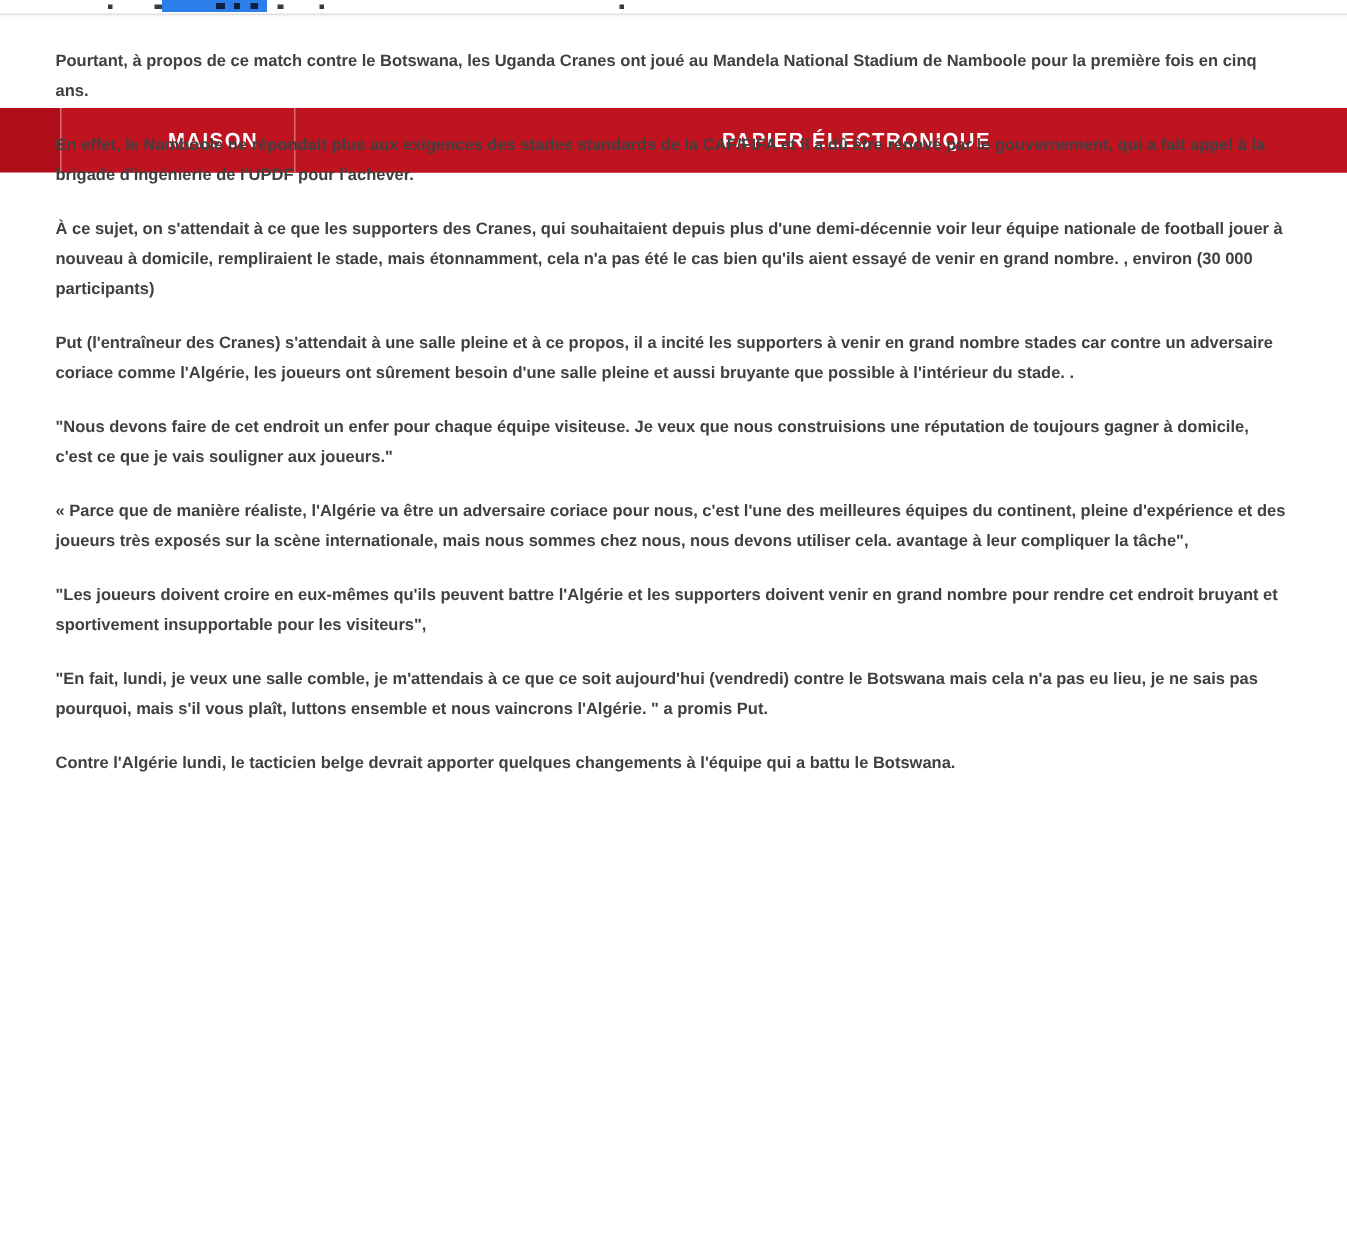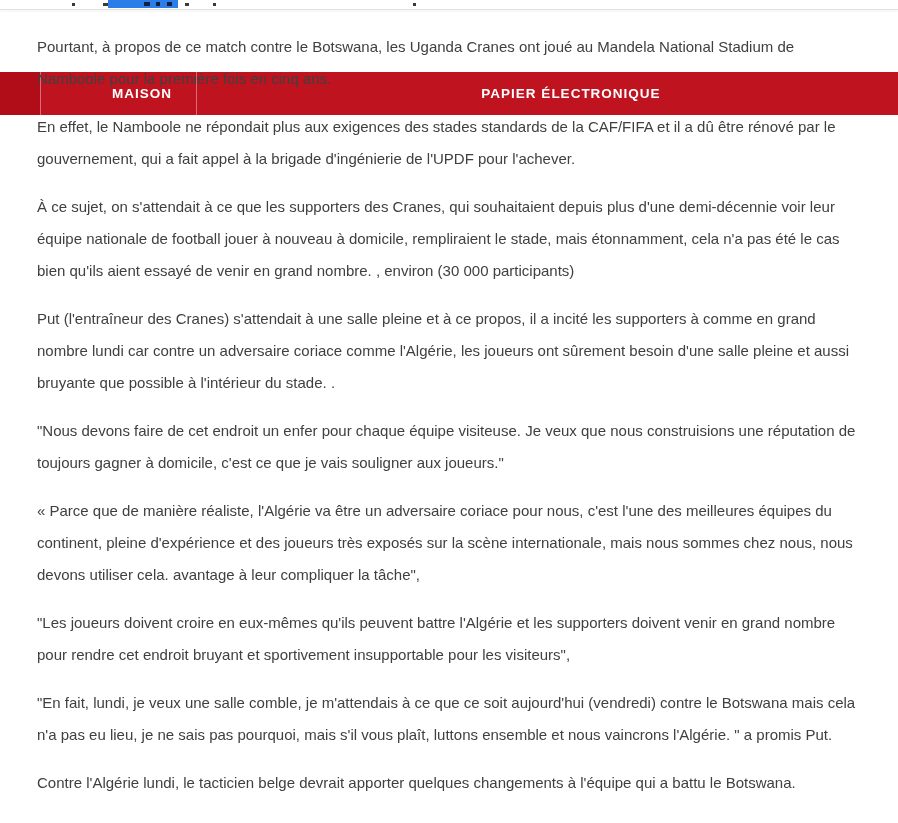--- a/index.html
+++ b/index.html
@@ -49,22 +49,23 @@
     color:var(--nav-text);
     font-size:13.5px;font-weight:700;letter-spacing:1px;white-space:nowrap;padding-left:47px;
   }
   
   .article{
     position:relative;z-index:2;
     padding:31px 38px 0 37px;
   }
   .para{
     margin:0 0 16px 0;
-    font-size:15px;line-height:32px;
+    font-size:11px;line-height:20px;
     color:var(--body-text);
+    font-weight:bold;
   }
 </style>
 </head>
 <body>
 
 <div class="top-strip">
   <span class="selection"></span>
   <span class="frag" style="left:72px;width:3px"></span>
   <span class="frag" style="left:103px;width:5px"></span>
   <span class="frag in-blue" style="left:144px;width:6px"></span>
@@ -84,20 +85,20 @@
         <span class="nav-label">PAPIER ÉLECTRONIQUE</span>
       </a>
     </div>
 </nav>
 
 <main class="article">
   <div>
       <p class="para">Pourtant, à propos de ce match contre le Botswana, les Uganda Cranes ont joué au Mandela National Stadium de Namboole pour la première fois en cinq ans.</p>
       <p class="para">En effet, le Namboole ne répondait plus aux exigences des stades standards de la CAF/FIFA et il a dû être rénové par le gouvernement, qui a fait appel à la brigade d'ingénierie de l'UPDF pour l'achever.</p>
       <p class="para">À ce sujet, on s'attendait à ce que les supporters des Cranes, qui souhaitaient depuis plus d'une demi-décennie voir leur équipe nationale de football jouer à nouveau à domicile, rempliraient le stade, mais étonnamment, cela n'a pas été le cas bien qu'ils aient essayé de venir en grand nombre. , environ (30 000 participants)</p>
-      <p class="para">Put (l'entraîneur des Cranes) s'attendait à une salle pleine et à ce propos, il a incité les supporters à comme en grand nombre lundi car contre un adversaire coriace comme l'Algérie, les joueurs ont sûrement besoin d'une salle pleine et aussi bruyante que possible à l'intérieur du stade. .</p>
+      <p class="para">Put (l'entraîneur des Cranes) s'attendait à une salle pleine et à ce propos, il a incité les supporters à venir en grand nombre stades car contre un adversaire coriace comme l'Algérie, les joueurs ont sûrement besoin d'une salle pleine et aussi bruyante que possible à l'intérieur du stade. .</p>
       <p class="para">"Nous devons faire de cet endroit un enfer pour chaque équipe visiteuse. Je veux que nous construisions une réputation de toujours gagner à domicile, c'est ce que je vais souligner aux joueurs."</p>
       <p class="para">« Parce que de manière réaliste, l'Algérie va être un adversaire coriace pour nous, c'est l'une des meilleures équipes du continent, pleine d'expérience et des joueurs très exposés sur la scène internationale, mais nous sommes chez nous, nous devons utiliser cela. avantage à leur compliquer la tâche",</p>
       <p class="para">"Les joueurs doivent croire en eux-mêmes qu'ils peuvent battre l'Algérie et les supporters doivent venir en grand nombre pour rendre cet endroit bruyant et sportivement insupportable pour les visiteurs",</p>
       <p class="para">"En fait, lundi, je veux une salle comble, je m'attendais à ce que ce soit aujourd'hui (vendredi) contre le Botswana mais cela n'a pas eu lieu, je ne sais pas pourquoi, mais s'il vous plaît, luttons ensemble et nous vaincrons l'Algérie. " a promis Put.</p>
       <p class="para">Contre l'Algérie lundi, le tacticien belge devrait apporter quelques changements à l'équipe qui a battu le Botswana.</p>
     </div>
 </main>
 
 </body></html>

